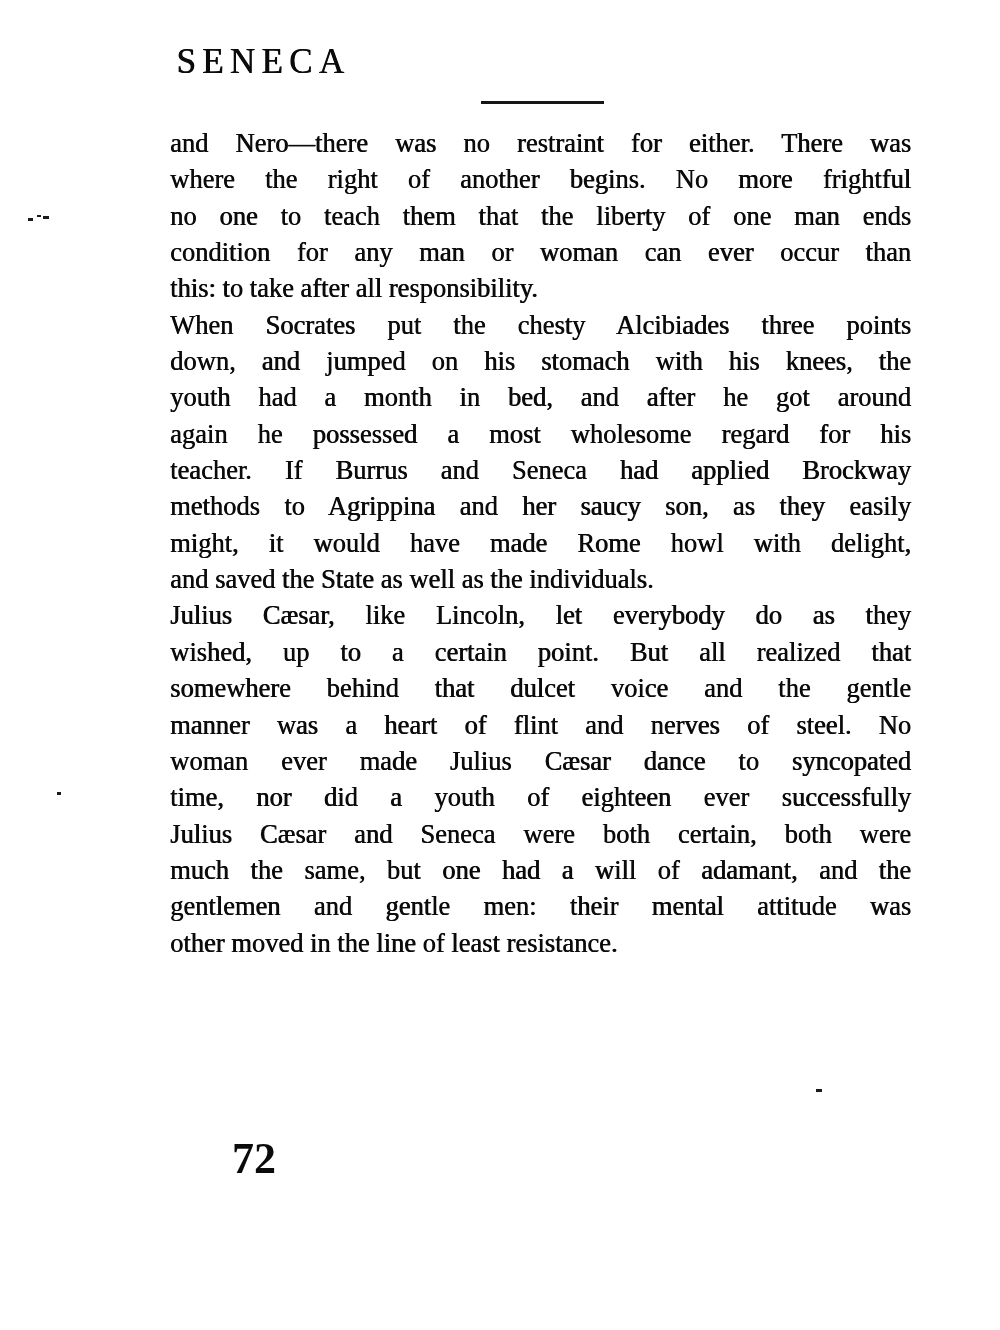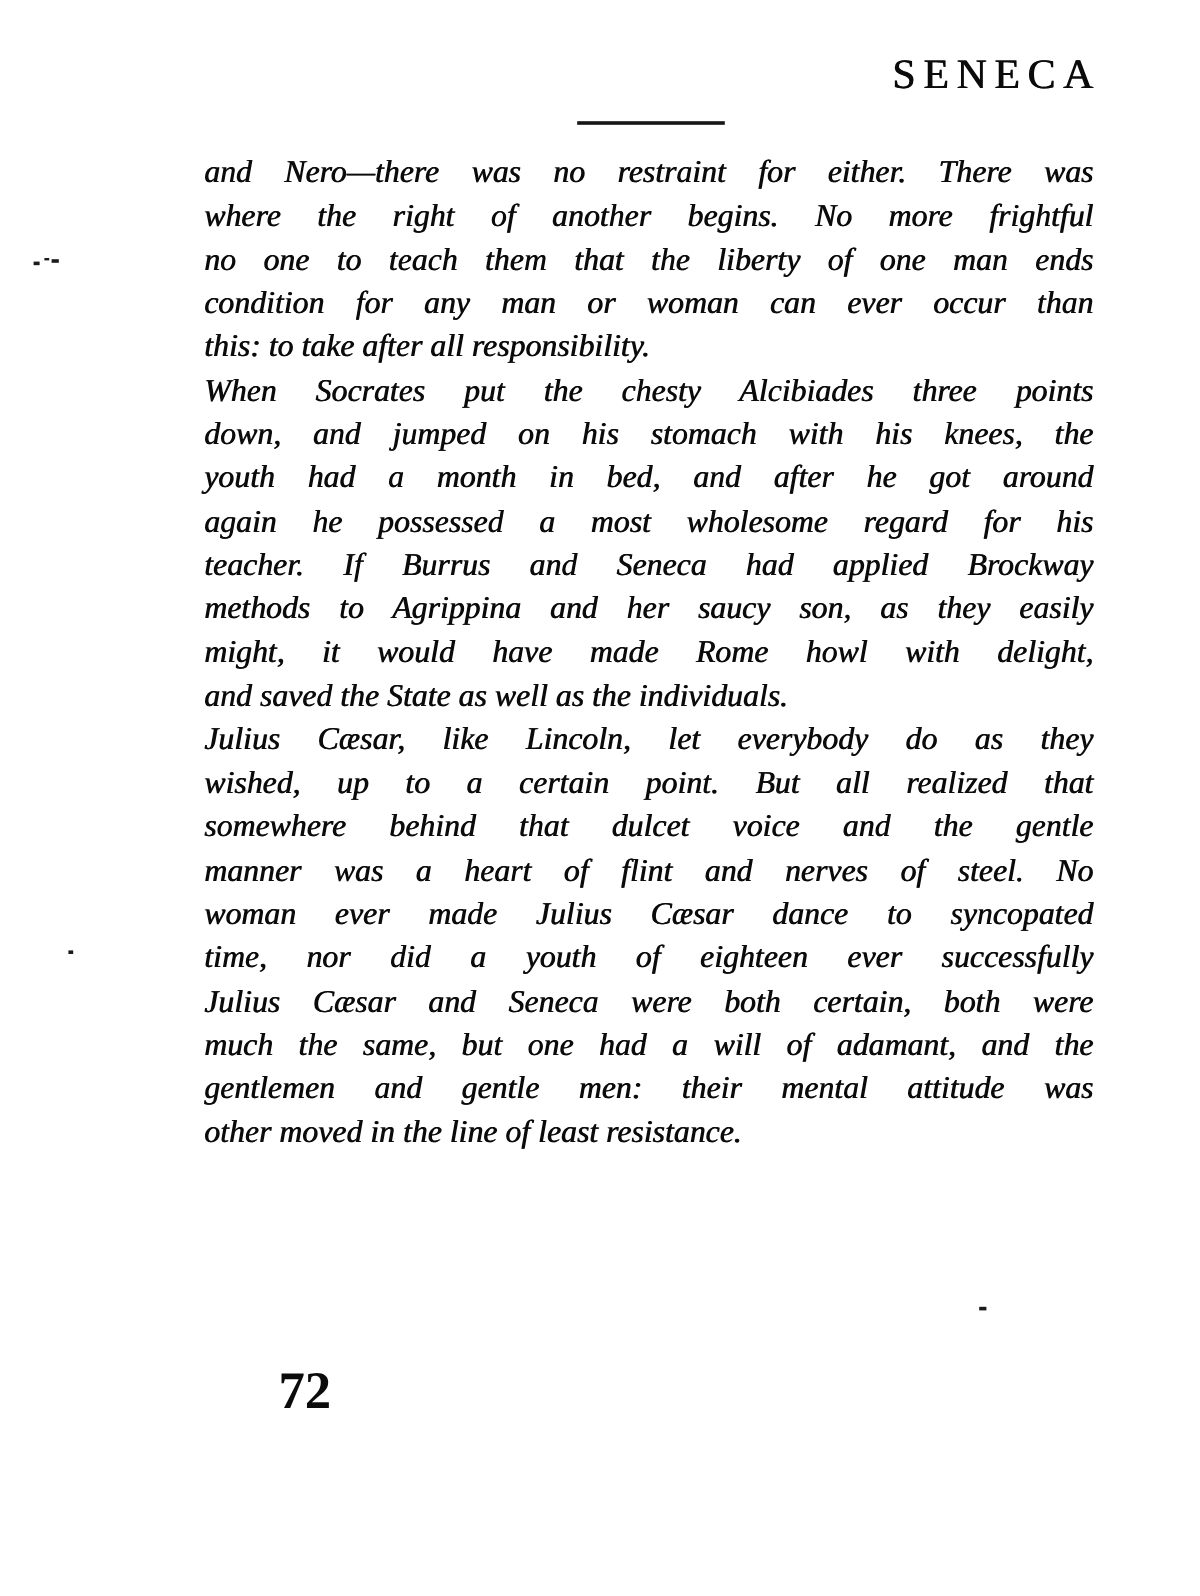--- a/index.html
+++ b/index.html
@@ -15,21 +15,21 @@
     overflow: hidden;
     font-family: "Liberation Serif", "DejaVu Serif", serif;
     color: #0b0b0b;
   }
   .title {
     position: absolute;
     top: 42px;
     left: 170px;
     width: 741px;
     margin: 0;
-    text-align: right;
+    text-align: left;
     font-size: 35px;
     font-weight: normal;
     letter-spacing: 0.18em;
     padding-left: 0.18em; 
     line-height: 40px;
     text-shadow: 0.6px 0 0 currentColor;
   }
   .title-rule {
     position: absolute;
     top: 101px;
@@ -44,21 +44,20 @@
     left: 170px;
     width: 741px;
     font-size: 26.5px;
     line-height: 36.35px;
     text-shadow: 0.6px 0 0 currentColor;
   }
   .body-text .line {
     text-align: justify;
     text-align-last: justify;
     white-space: normal;
-    font-style: italic;
   }
   .body-text .line.short {
     text-align-last: left;
   }
   .page-number {
     position: absolute;
     top: 1141px;
     left: 232px;
     font-size: 44px;
     font-weight: bold;

